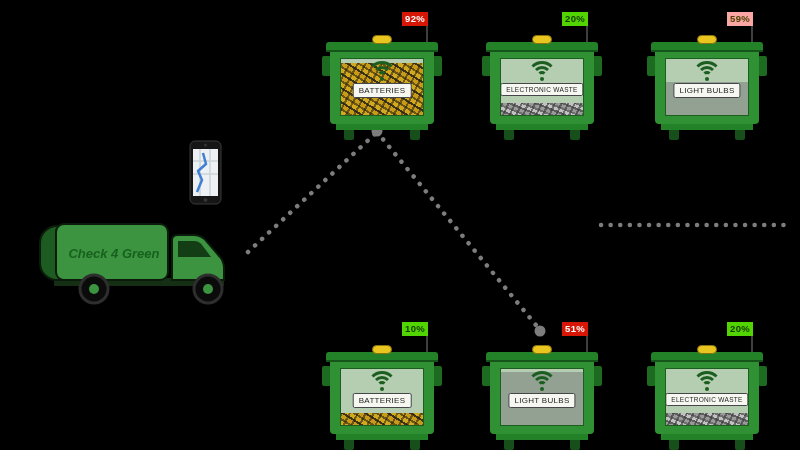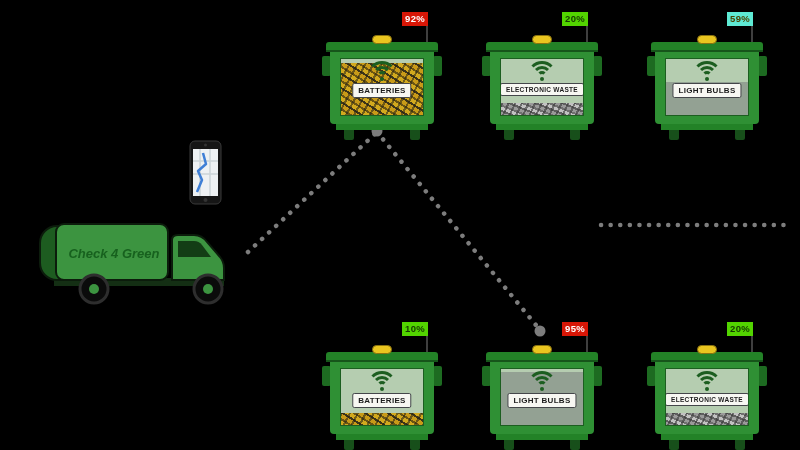--- a/index.html
+++ b/index.html
@@ -41,21 +41,21 @@
       background-size:28px 18px}
   .wifi{position:absolute;left:50%;top:2px;transform:translateX(-50%);width:34px;height:22px;z-index:2}
   .wifi i{position:absolute;left:50%;transform:translateX(-50%);border:3px solid transparent;
           border-top:3px solid #1c5e20;border-radius:50%}
   .wifi i:nth-child(1){width:30px;height:30px;top:0}
   .wifi i:nth-child(2){width:20px;height:20px;top:5px}
   .wifi i:nth-child(3){width:10px;height:10px;top:10px}
   .wifi b{position:absolute;left:50%;top:16px;transform:translateX(-50%);width:4px;height:4px;
           border-radius:50%;background:#1c5e20}
   .plate{position:absolute;left:50%;top:24px;transform:translateX(-50%);background:#f7f7f2;
-         border:1px solid #44464a;border-radius:2px;padding:2px 5px;font-weight:bold;color:#1c1c1c;
+         border:1px solid #44464a;border-radius:2px;padding:2px 5px;font-weight:normal;color:#1c1c1c;
          white-space:nowrap;letter-spacing:.3px;z-index:3}
   .base{position:absolute;left:14px;right:14px;top:112px;height:6px;background:#238227}
   .foot{position:absolute;top:118px;width:10px;height:10px;background:#174f1a;border-radius:0 0 2px 2px}
   .foot.l{left:22px}.foot.r{right:22px}
 
   
   .truck{position:absolute;left:36px;top:210px}
   .phone{position:absolute;left:189px;top:140px}
 </style>
 </head>
@@ -134,21 +134,21 @@
         </div>
       <div class="plate" style="font-size: 6.5px;">ELECTRONIC WASTE</div>
     </div>
     <div class="base"></div>
     <div class="foot l"></div>
     <div class="foot r"></div>
   </div>
 
   <div class="bin" style="left:647px;top:12px">
     <div class="antenna"></div>
-    <div class="badge" style="background: #5eead4; color: rgb(74, 66, 0);">59%</div>
+    <div class="badge" style="background: #fca5a5; color: rgb(74, 66, 0);">59%</div>
     <div class="sensor"></div>
     <div class="lid"></div>
     <div class="flange l"></div>
     <div class="flange r"></div>
     <div class="bin-body"></div>
     <div class="panel">
       <div class="content content-bulbs" style="height: 59%;"></div>
       <div class="wifi">
           <i></i>
           <i></i>
@@ -180,21 +180,21 @@
         </div>
       <div class="plate" style="font-size: 8px;">BATTERIES</div>
     </div>
     <div class="base"></div>
     <div class="foot l"></div>
     <div class="foot r"></div>
   </div>
 
   <div class="bin" style="left:482px;top:322px">
     <div class="antenna"></div>
-    <div class="badge" style="background: rgb(216, 22, 6); color: rgb(255, 255, 255);">95%</div>
+    <div class="badge" style="background: rgb(216, 22, 6); color: rgb(255, 255, 255);">51%</div>
     <div class="sensor"></div>
     <div class="lid"></div>
     <div class="flange l"></div>
     <div class="flange r"></div>
     <div class="bin-body"></div>
     <div class="panel">
       <div class="content content-bulbs" style="height: 95%;"></div>
       <div class="wifi">
           <i></i>
           <i></i>

